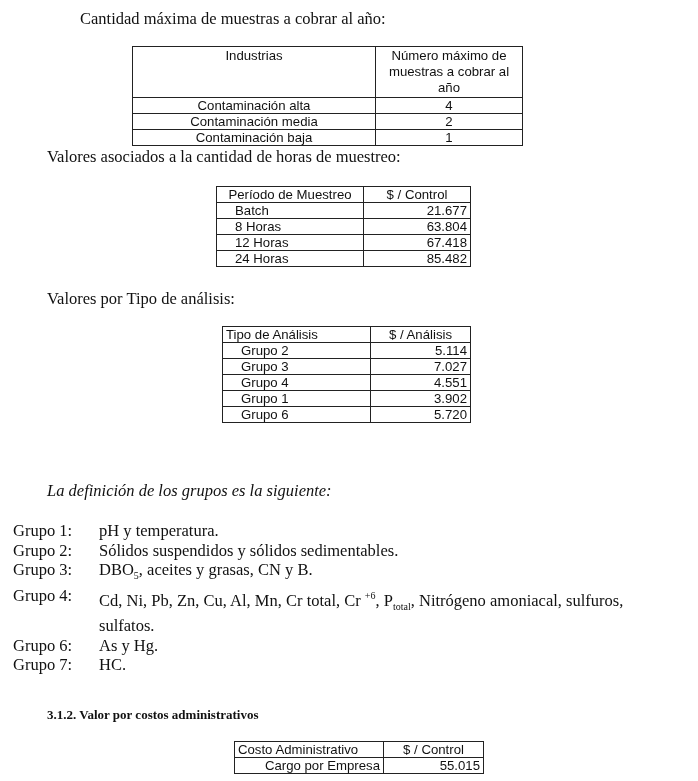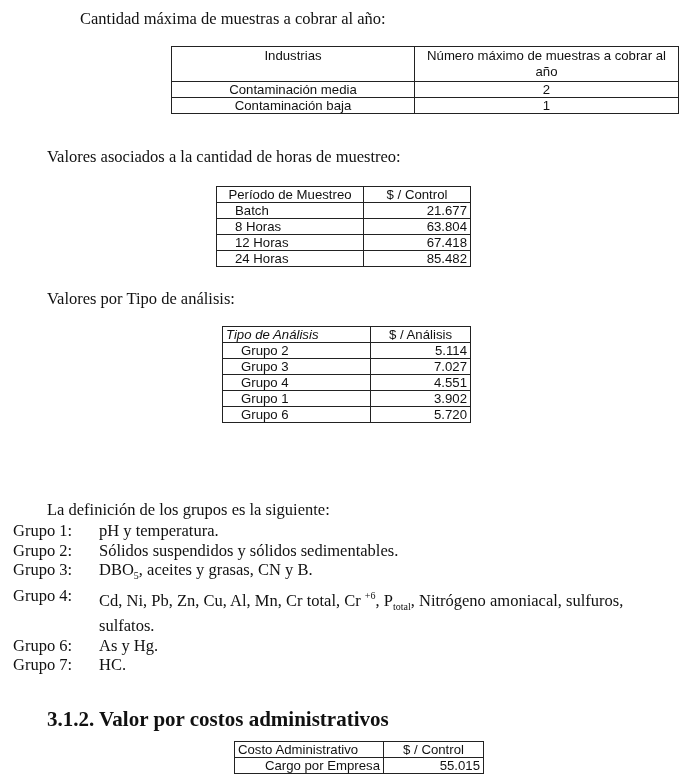--- a/index.html
+++ b/index.html
@@ -9,32 +9,36 @@
   .para { position: absolute; font-size: 16.5px; white-space: nowrap; }
   table.t { position: absolute; border-collapse: collapse; font-size: 13.2px; line-height: 15px; }
   table.t td, table.t th { border: 1px solid #222; padding: 0 3px; font-weight: normal; }
   .center { text-align: center; }
   .right { text-align: right; }
   .indent { padding-left: 18px !important; }
   .defs { position: absolute; left: 13px; top: 521px; font-size: 16.5px; line-height: 19.5px; }
   .def-row { display: flex; }
   .def-label { width: 86px; flex: none; }
   .def-text { width: 580px; }
-  .heading { position: absolute; left: 47px; top: 707px; font-size: 21px; font-weight: bold; }
+  .heading { position: absolute; left: 47px; top: 707px; font-size: 13px; font-weight: bold; }
   sub, sup { font-size: 10px; }
 </style>
 </head>
 <body>
 
 <div class="para serif" style="left:55px; top:9px;margin-left:25px;">Cantidad máxima de muestras a cobrar al año:</div>
-<table class="t sans" style="left:132px; top:46px; width:508px;margin-left:39px;">
+<table class="t sans" style="left:132px; top:46px; width:391px;">
   <tbody>
       <tr>
     <th class="center" style="width:236px; vertical-align:top; padding-top:1px;">Industrias</th>
     <th class="center" style="padding:1px 3px 1px 3px; line-height:16px;">Número máximo de muestras a cobrar al año</th>
+  </tr>
+  <tr>
+    <td class="center">Contaminación alta</td>
+    <td class="center">4</td>
   </tr>
   <tr>
     <td class="center">Contaminación media</td>
     <td class="center">2</td>
   </tr>
   <tr>
     <td class="center">Contaminación baja</td>
     <td class="center">1</td>
   </tr>
 </tbody>
@@ -63,21 +67,21 @@
     <td class="indent">24 Horas</td>
     <td class="right">85.482</td>
   </tr>
 </tbody>
   </table>
 
 <div class="para serif" style="left:47px; top:289px;">Valores por Tipo de análisis:</div>
 <table class="t sans" style="left:222px; top:326px; width:249px;">
   <tbody>
       <tr>
-    <th style="text-align:left; width:141px;font-style:italic;">Tipo de Análisis</th>
+    <th style="text-align:left; width:141px;">Tipo de Análisis</th>
     <th class="center">$ / Análisis</th>
   </tr>
   <tr>
         <td class="indent">Grupo 2</td>
         <td class="right">5.114</td>
       </tr>
   <tr>
         <td class="indent">Grupo 3</td>
         <td class="right">7.027</td>
       </tr>
@@ -89,21 +93,21 @@
         <td class="indent">Grupo 1</td>
         <td class="right">3.902</td>
       </tr>
   <tr>
         <td class="indent">Grupo 6</td>
         <td class="right">5.720</td>
       </tr>
 </tbody>
   </table>
 
-<div class="para serif" style="left:47px; top:500px;">La definición de los grupos es la siguiente:</div>
+<div class="para serif" style="left:47px; top:481px;font-style:italic;">La definición de los grupos es la siguiente:</div>
 <div class="defs serif">
   <div class="def-row">
     <span class="def-label">Grupo 1:</span>
     <span class="def-text">pH y temperatura.</span>
   </div>
   <div class="def-row">
     <span class="def-label">Grupo 2:</span>
     <span class="def-text">Sólidos suspendidos y sólidos sedimentables.</span>
   </div>
   <div class="def-row">

